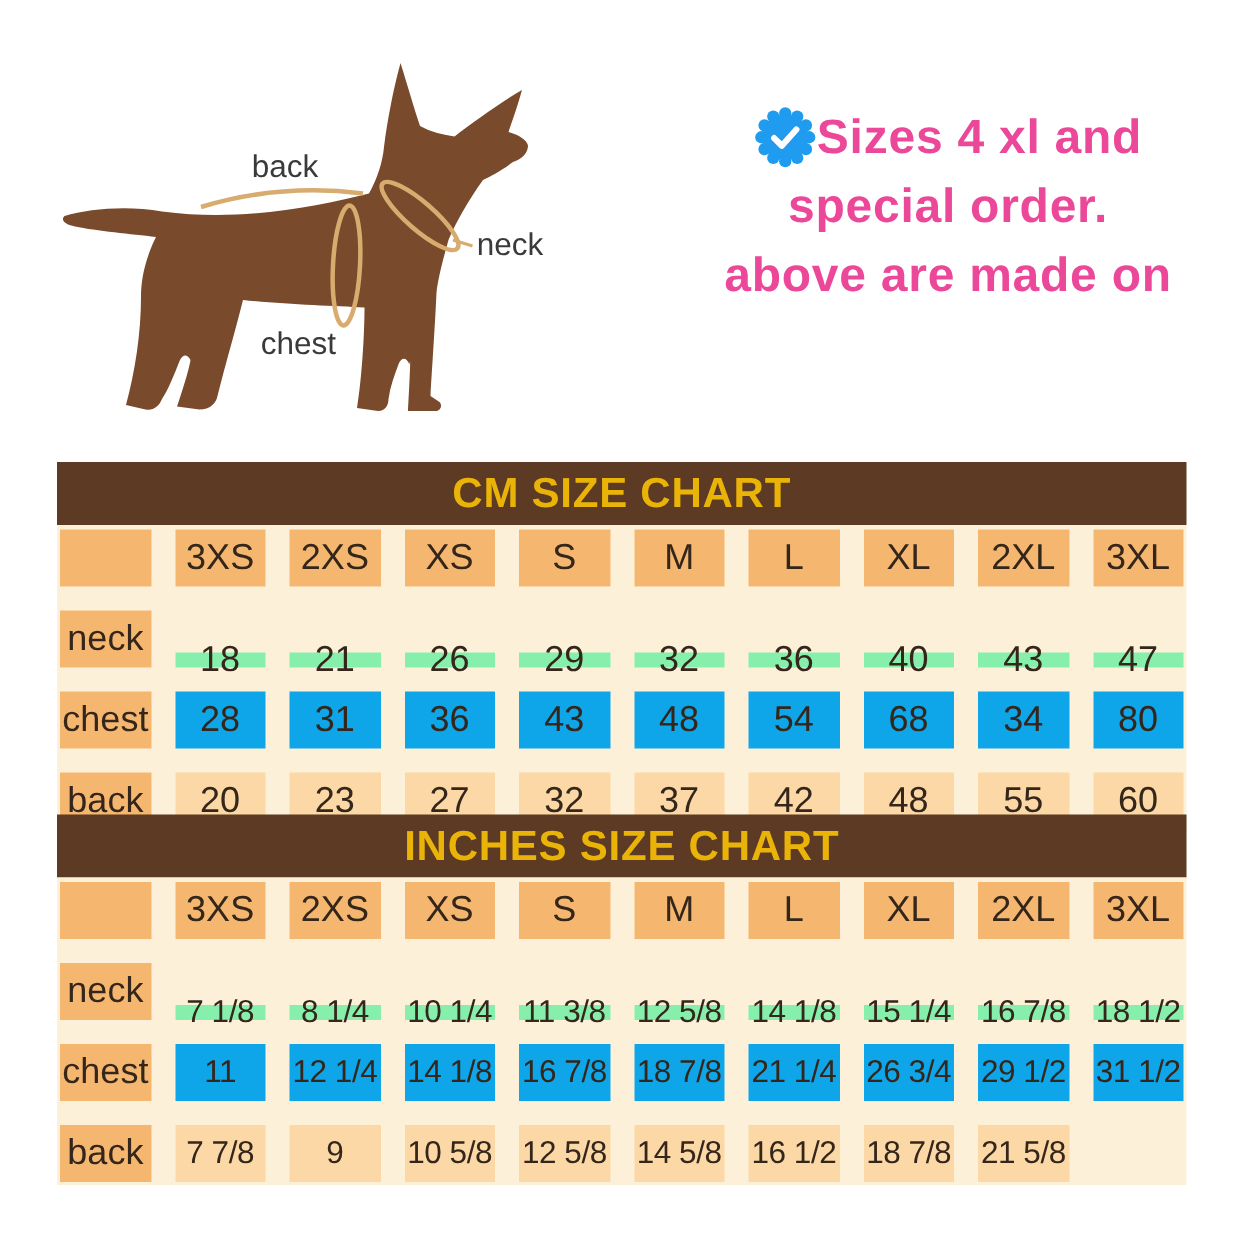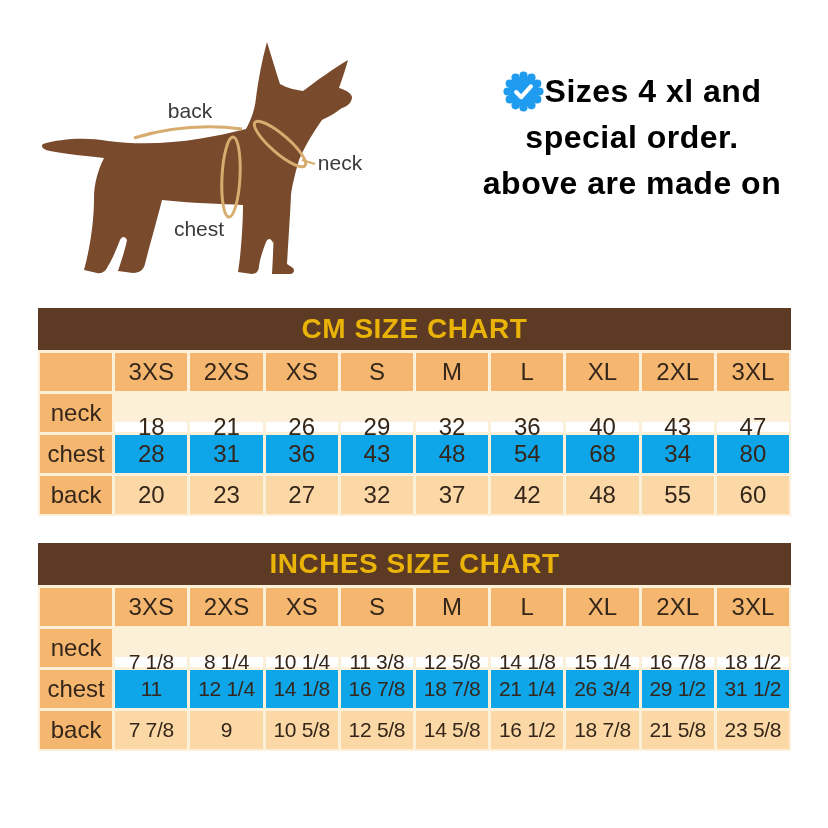--- a/index.html
+++ b/index.html
@@ -9,47 +9,47 @@
   }
   .page { position:absolute; inset:0; background:#ffffff;text-decoration:underline; }
 
   
   .dog-svg { position:absolute; left:20px; top:28px; width:365px; height:262px; }
   .diagram-label { font-family:"Liberation Sans",sans-serif; font-size:21px; fill:#3a3a3a; }
 
   
   .notice {
     position:absolute; left:438px; top:68px; width:388px;
-    text-align:center; color:#000000;
+    text-align:center; color:#ec4899;
     font-size:32px; font-weight:700; letter-spacing:.5px; line-height:46px;
   }
   .nline1 { display:flex; align-items:center; justify-content:center; }
   .badge-svg { width:41px; height:41px; flex:none; margin-right:1px; }
 
   
   .sizetable { position:absolute; left:38px; width:753px; }
   .sizetable.cm { top:308px; }
   .sizetable.inch { top:543px;border-radius:25px; }
   .ttitle {
     height:42px; background:#5c3a23; color:#eab308;
     display:flex; align-items:center; justify-content:center;
     font-size:28px; letter-spacing:.5px; font-weight:700;
   }
   .tgrid {
     display:grid; grid-template-columns:repeat(10,1fr);
-    grid-auto-rows:38px; gap:3px; padding:3px 2px 2px 2px;
+    grid-auto-rows:38px; gap:16px; padding:3px 2px 2px 2px;
     background:#fdf0d8;
   }
   .cell {
     display:flex; align-items:center; justify-content:center;
     font-size:24px; color:#34261a; white-space:nowrap;
   }
   .cell.head { background:#f5b770; }
   .cell.val  { background:#fbd9a7; }
-  .cell.val.r0 { background:#ffffff;margin-top:28px; }
+  .cell.val.r0 { background:#86efac;margin-top:28px; }
   .cell.val.r1 { background:#0ea5e9; }
   .cell.val.r2 { background:#fbd8a6; }
   .sizetable.inch .cell.val { font-size:21px; letter-spacing:-0.3px; }
 </style>
 </head>
 <body>
 
 <div class="page">
 
   <svg class="dog-svg" viewBox="20 30 365 262">
@@ -208,17 +208,16 @@
         <div class="cell val r1">31 1/2</div>
         <div class="cell head rowlabel">back</div>
         <div class="cell val r2">7 7/8</div>
         <div class="cell val r2">9</div>
         <div class="cell val r2">10 5/8</div>
         <div class="cell val r2">12 5/8</div>
         <div class="cell val r2">14 5/8</div>
         <div class="cell val r2">16 1/2</div>
         <div class="cell val r2">18 7/8</div>
         <div class="cell val r2">21 5/8</div>
-        <div class="cell val r2">23 5/8</div>
       </div>
   </div>
 
 </div>
 
 </body></html>

